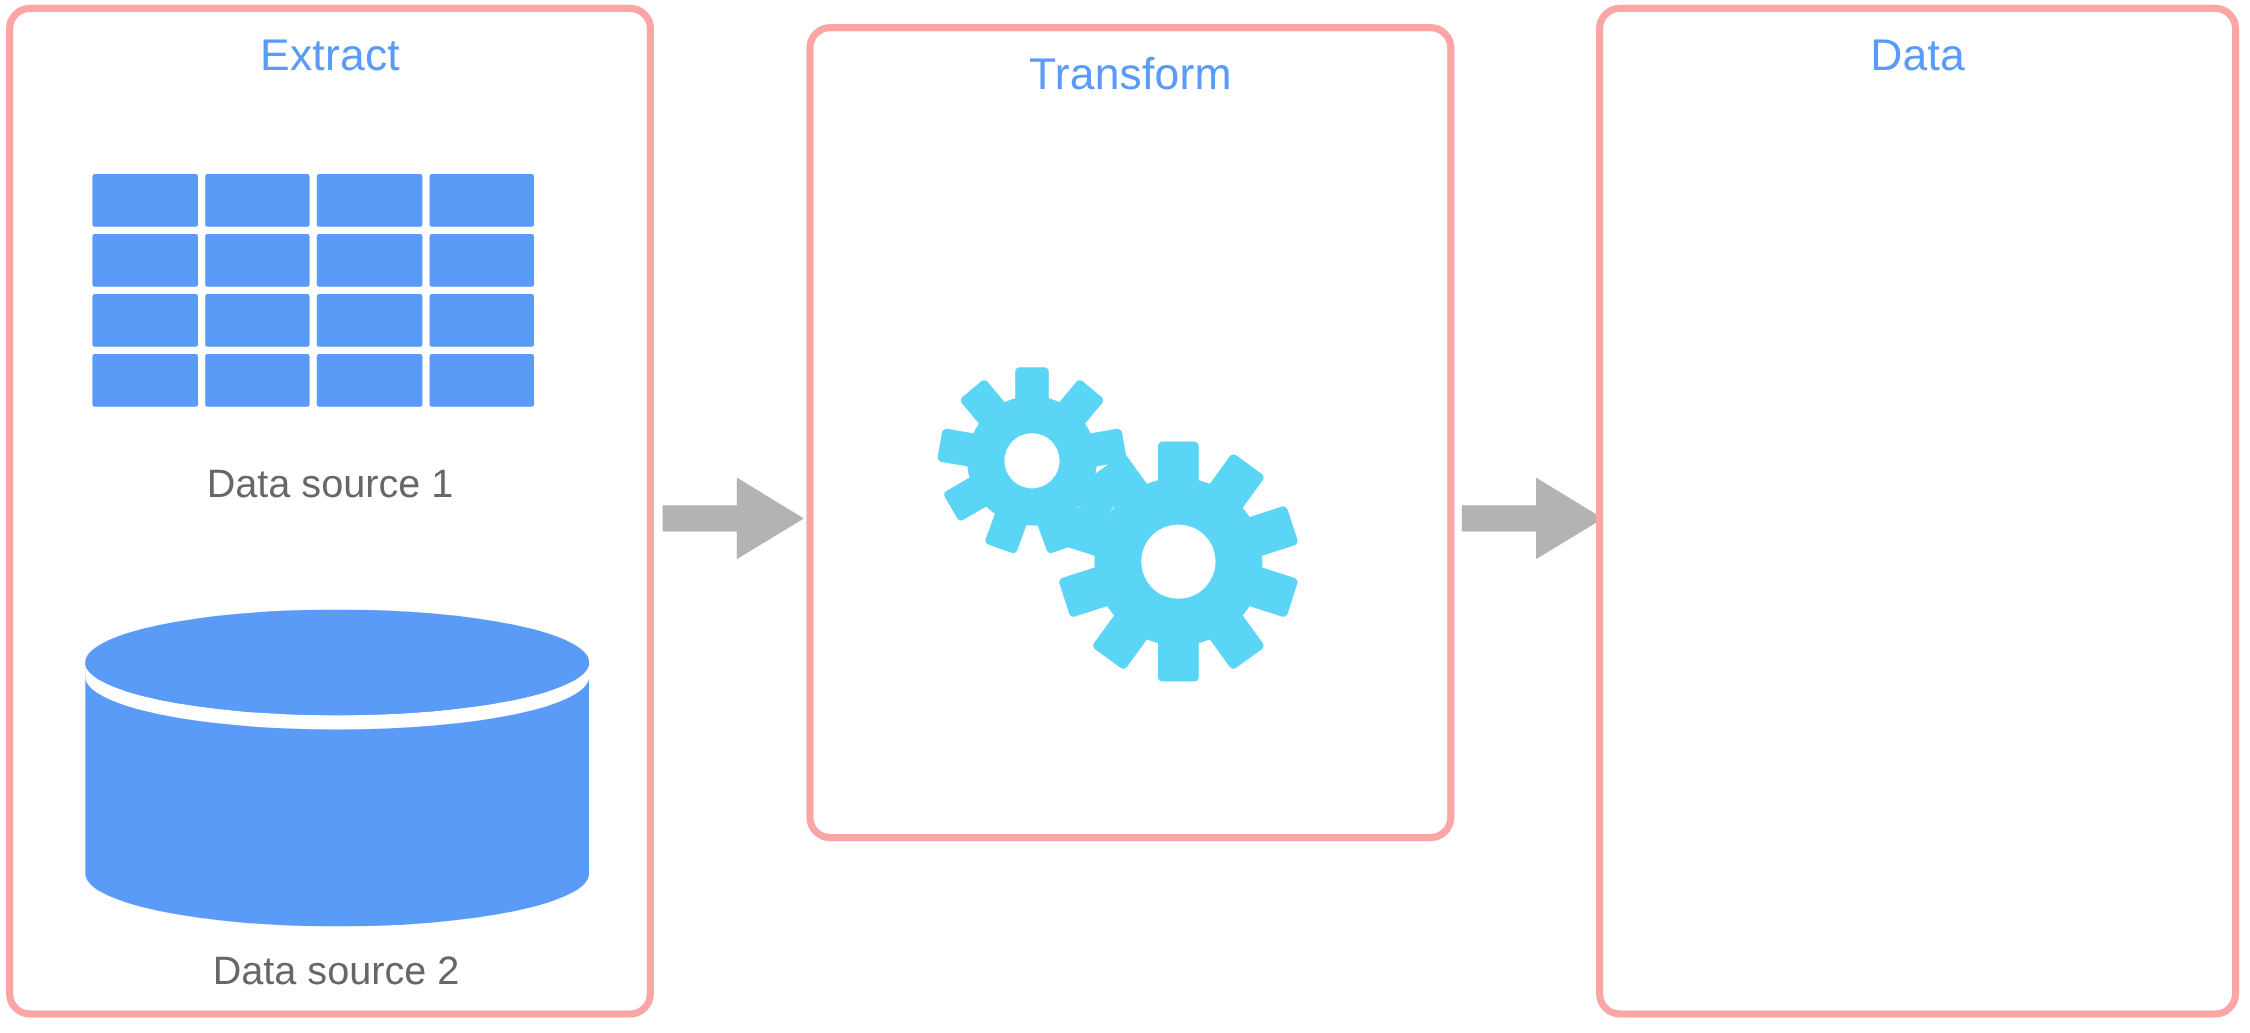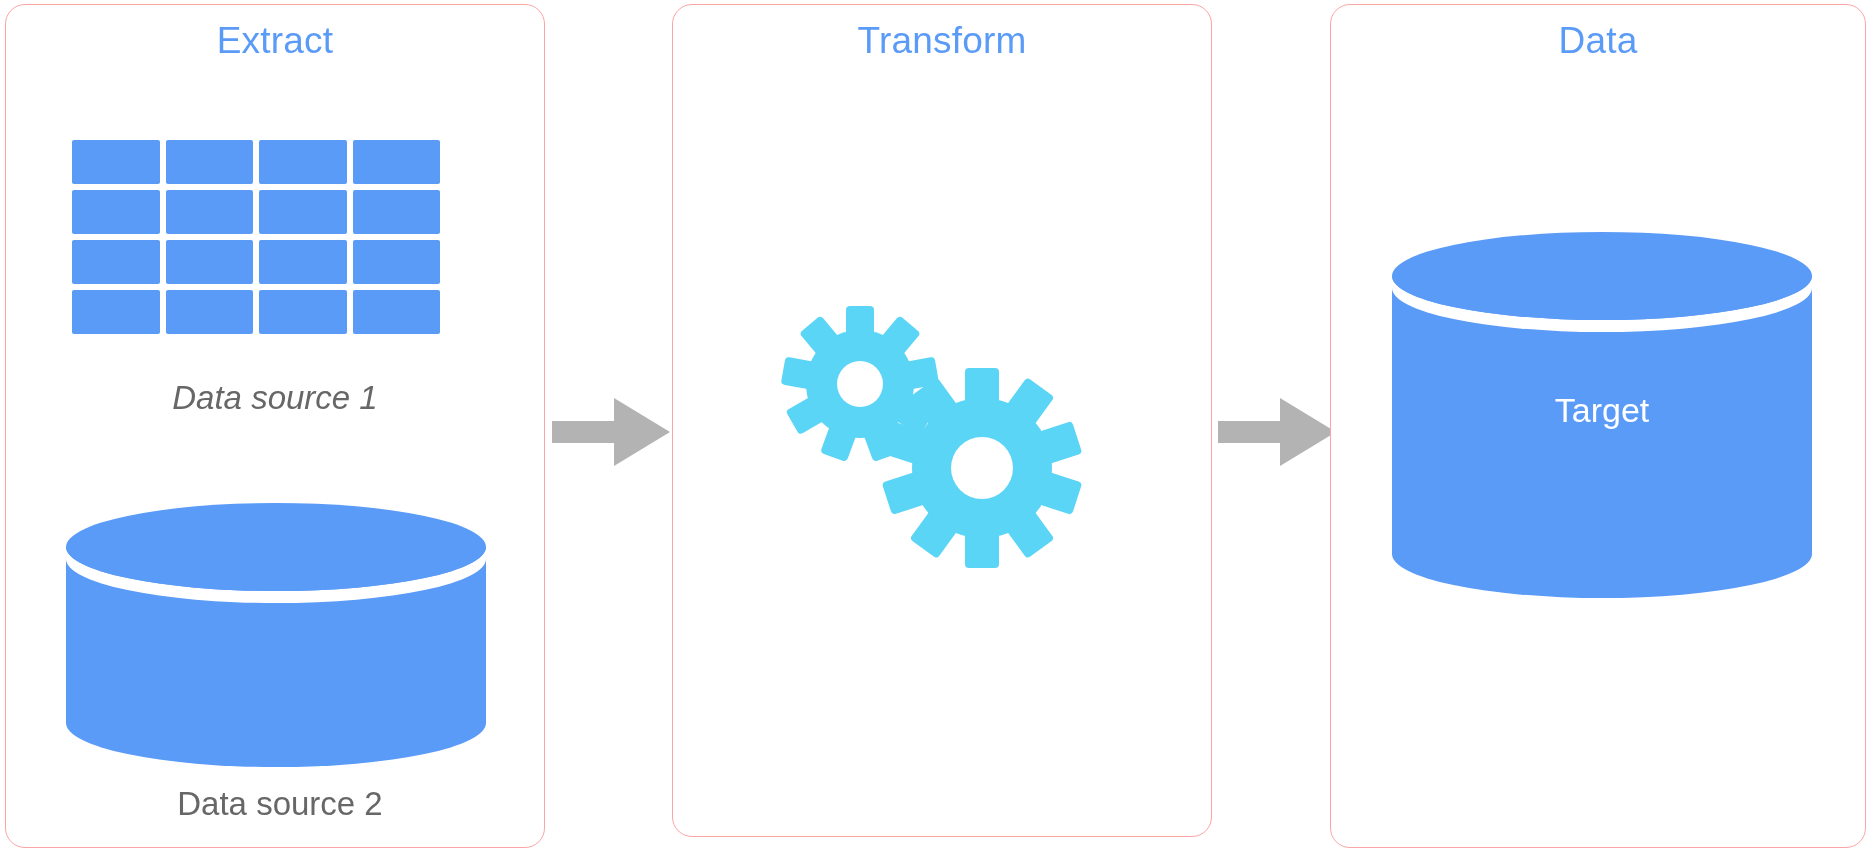--- a/index.html
+++ b/index.html
@@ -18,39 +18,39 @@
     width: 1875px;
     height: 861px;
     background: #ffffff;
   }
 
   
   .panel {
     position: absolute;
     box-sizing: border-box;
     background: #ffffff;
-    border: 1px solid #fca5a5;
+    border: 6px solid #fca5a5;
     border-radius: 20px;
   }
   .panel-title {
     position: absolute;
     top: 14px;
     left: 0;
     right: 0;
     text-align: center;
     font-size: 37px;
     line-height: 44px;
     color: #5b9bf8;
     font-weight: 400;
     letter-spacing: 0.2px;
     white-space: nowrap;
   }
 
   #panel-extract   { left: 5px;    top: 4px; width: 540px; height: 844px; }
-  #panel-transform { left: 672px;  top: 4px; width: 540px; height: 833px; }
+  #panel-transform { left: 672px;  top: 20px; width: 540px; height: 681px; }
   #panel-load      { left: 1330px; top: 4px; width: 536px; height: 844px; }
 
   
   .caption {
     position: absolute;
     text-align: center;
     color: #676767;
     font-size: 33px;
     line-height: 41px;
     white-space: pre-line;
@@ -124,21 +124,21 @@
       <div class="grid-cell"></div>
       <div class="grid-cell"></div>
       <div class="grid-cell"></div>
       <div class="grid-cell"></div>
       <div class="grid-cell"></div>
       <div class="grid-cell"></div>
       <div class="grid-cell"></div>
       <div class="grid-cell"></div>
     </div>
 
-    <div class="caption" style="left:0; right:0; top:372px;font-style:italic;">Data source 1</div>
+    <div class="caption" style="left:0; right:0; top:372px;">Data source 1</div>
 
     <div class="cylinder" style="left:60px; top:498px; width:420px; height:264px;">
       <svg class="cyl-svg" width="420" height="264" viewBox="0 0 420 264">
 
         <path d="M0,44 L0,220 A210,44 0 0 0 420,220 L420,44 Z" fill="#5b9bf8"></path>
 
         <path d="M0,44 A210,44 0 0 0 420,44 L420,56 A210,44 0 0 1 0,56 Z" fill="#ffffff"></path>
 
         <ellipse cx="210" cy="44" rx="210" ry="44" fill="#5b9bf8"></ellipse>
       </svg>
@@ -237,25 +237,14 @@
   <div class="arrow" style="left:1218px; top:398px; width:118px; height:68px;">
     <svg width="118" height="68" viewBox="0 0 118 68">
       <path d="M0,23 L62,23 L62,0 L118,34 L62,68 L62,45 L0,45 Z" fill="#b3b3b3"></path>
     </svg>
   </div>
 
   <div class="panel" id="panel-load">
     <div class="panel-title">Data</div>
   </div>
 
-  <div class="cylinder" style="left:1392px; top:232px; width:420px; height:366px;">
-    <svg class="cyl-svg" width="420" height="366" viewBox="0 0 420 366">
-
-      <path d="M0,44 L0,322 A210,44 0 0 0 420,322 L420,44 Z" fill="#5b9bf8"></path>
-
-      <path d="M0,44 A210,44 0 0 0 420,44 L420,56 A210,44 0 0 1 0,56 Z" fill="#ffffff"></path>
-
-      <ellipse cx="210" cy="44" rx="210" ry="44" fill="#5b9bf8"></ellipse>
-    </svg>
-    <div class="cyl-label" style="top:158px;">Target</div>
-  </div>
 
 </div>
 
 </body></html>

